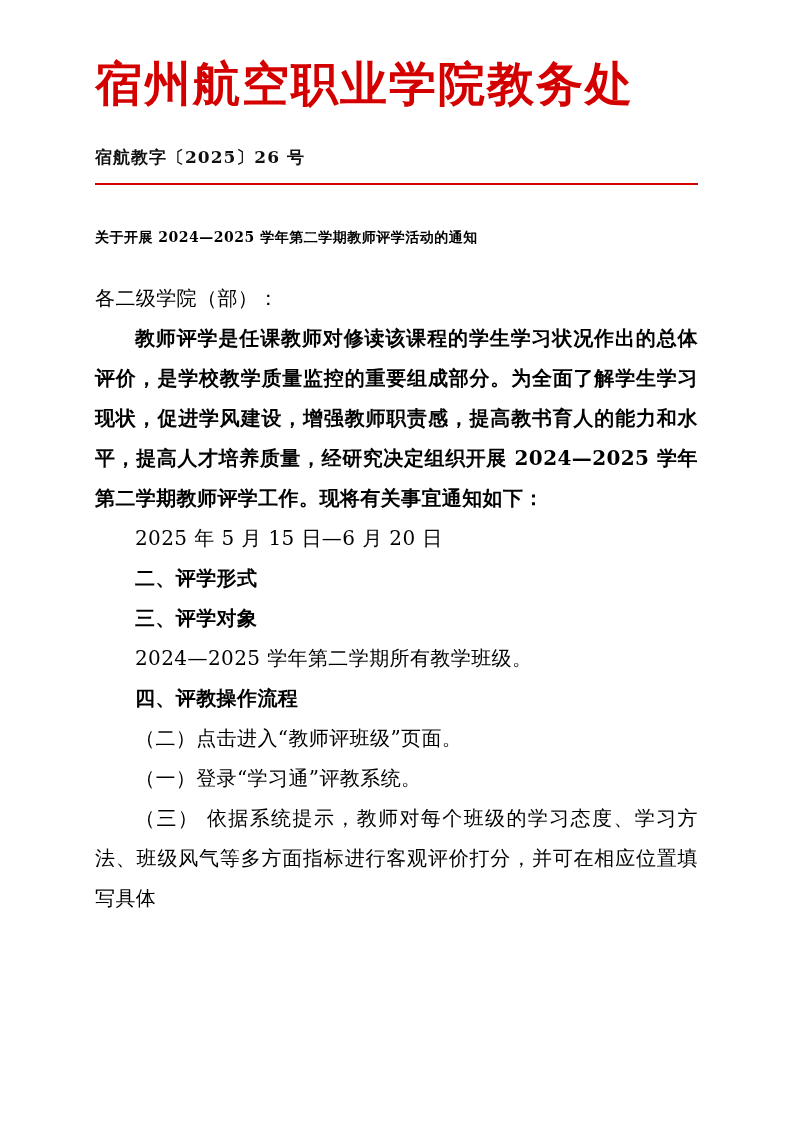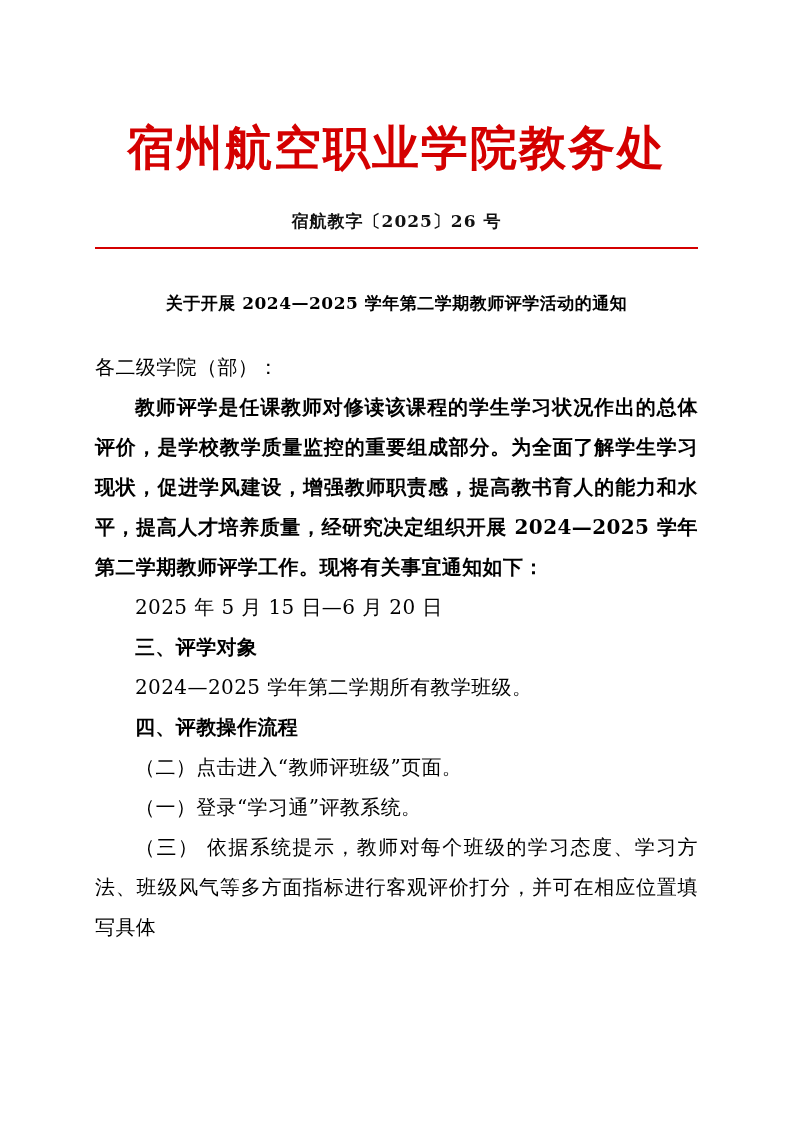--- a/index.html
+++ b/index.html
@@ -15,22 +15,22 @@
     overflow: hidden;
   }
   .page {
     position: relative;
     width: 793px;
     height: 1122px;
     box-sizing: border-box;
     padding: 0 95px;
   }
   .doc-header {
-    text-align: center;
-    padding-top: 120px;
+    text-align: left;
+    padding-top: 56px;
   }
   .org-title {
     color: #d40000;
     font-family: "DejaVu Serif", "Liberation Serif", serif;
     font-weight: bold;
     font-size: 47px;
     letter-spacing: 2px;
     line-height: 1.2;
     white-space: nowrap;
   }
@@ -43,24 +43,24 @@
     font-weight: bold;
   }
   .red-rule {
     margin-top: 14px;
     height: 2px;
     background: #d40000;
     width: 100%;
   }
   .doc-title {
     margin-top: 42px;
-    text-align: center;
+    text-align: left;
     font-family: "DejaVu Serif", "Liberation Serif", serif;
     font-weight: bold;
-    font-size: 17px;
+    font-size: 14px;
     letter-spacing: 0.5px;
     line-height: 1.5;
   }
   .body-text {
     margin-top: 30px;
     font-family: "DejaVu Serif", "Liberation Serif", serif;
     font-size: 20px;
     line-height: 2.0;
     text-align: justify;
     letter-spacing: 0.4px;
@@ -96,20 +96,21 @@
   <div class="red-rule"></div>
 
   <div class="doc-title">关于开展 2024—2025 学年第二学期教师评学活动的通知</div>
 
   <div class="body-text">
     <p class="salutation">各二级学院（部）：</p>
     <p class="para">教师评学是任课教师对修读该课程的学生学习状况作出的总体评价，是学校教学质量监控的重要组成部分。为全面了解学生学习现状，促进学风建设，增强教师职责感，提高教书育人的能力和水平，提高人才培养质量，经研究决定组织开展 2024—2025 学年第二学期教师评学工作。现将有关事宜通知如下：</p>
 
     <p class="plain-line">2025 年 5 月 15 日—6 月 20 日</p>
 
+    <p class="section-heading">二、评学形式</p>
 
     <p class="section-heading">三、评学对象</p>
     <p class="plain-line">2024—2025 学年第二学期所有教学班级。</p>
 
     <p class="section-heading">四、评教操作流程</p>
     <p class="plain-line">（二）点击进入“教师评班级”页面。</p>
     <p class="plain-line">（一）登录“学习通”评教系统。</p>
     <p class="plain-line">（三） 依据系统提示，教师对每个班级的学习态度、学习方法、班级风气等多方面指标进行客观评价打分，并可在相应位置填写具体</p>
   </div>
 

